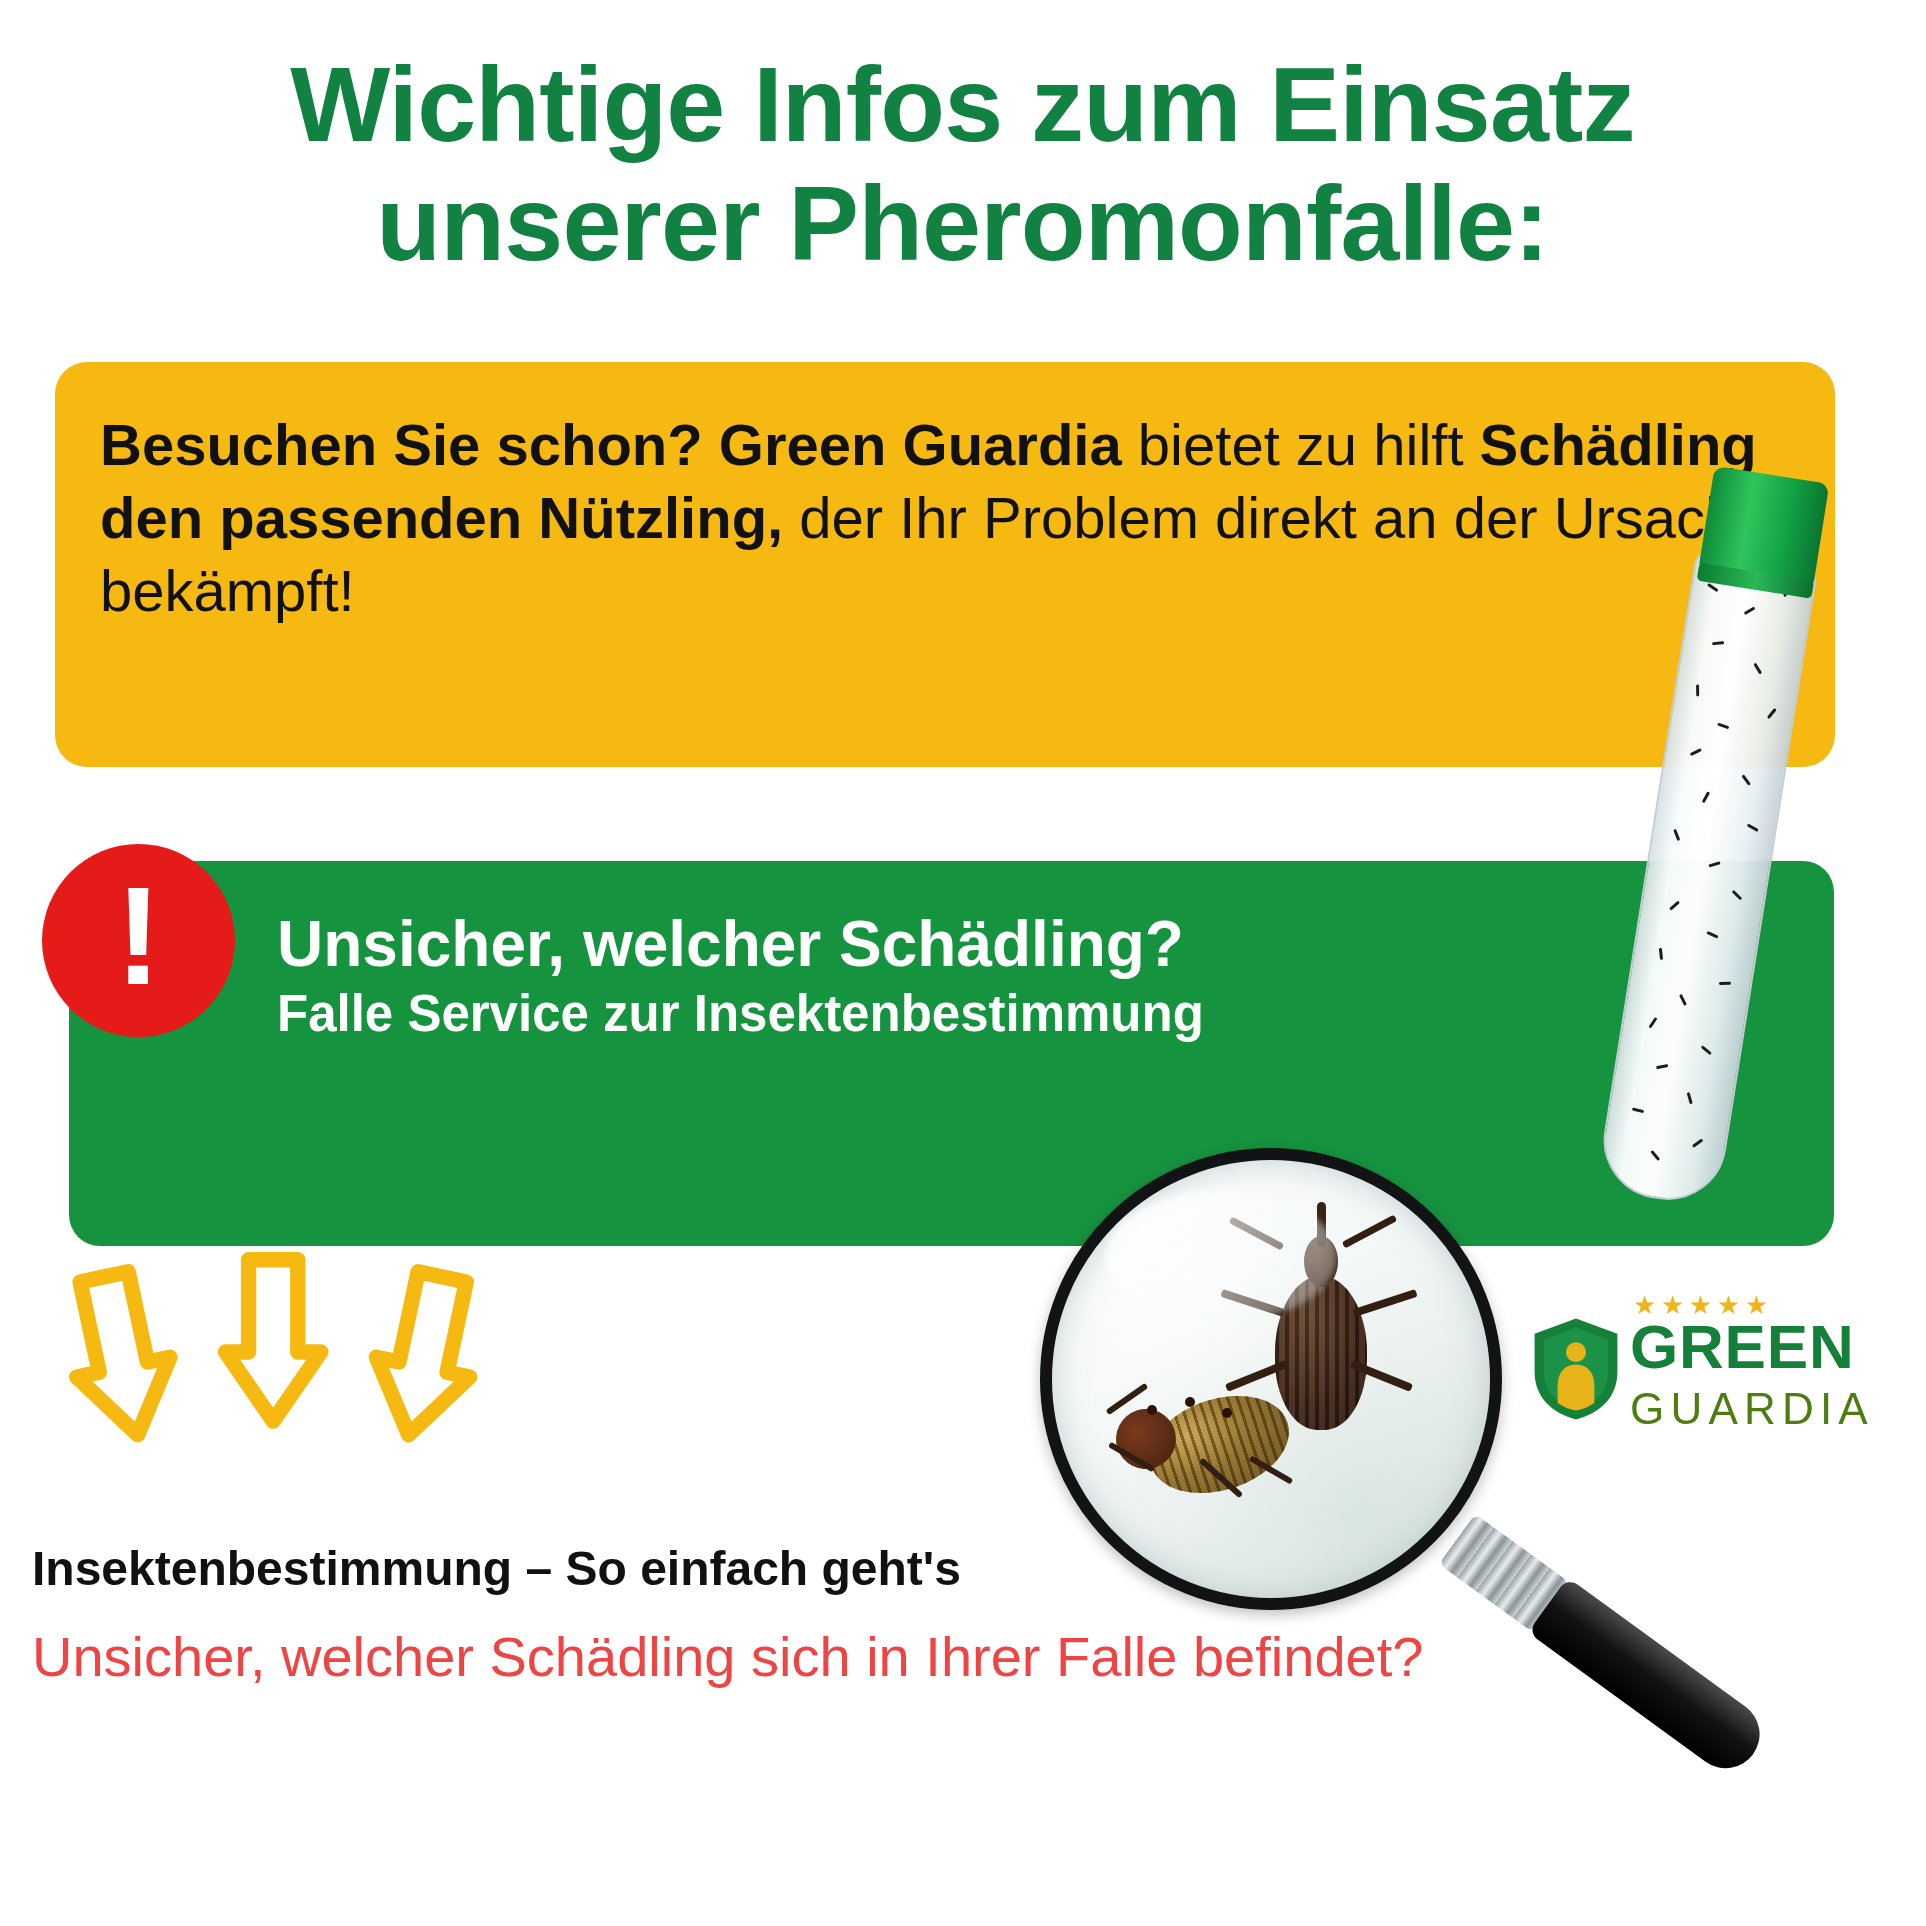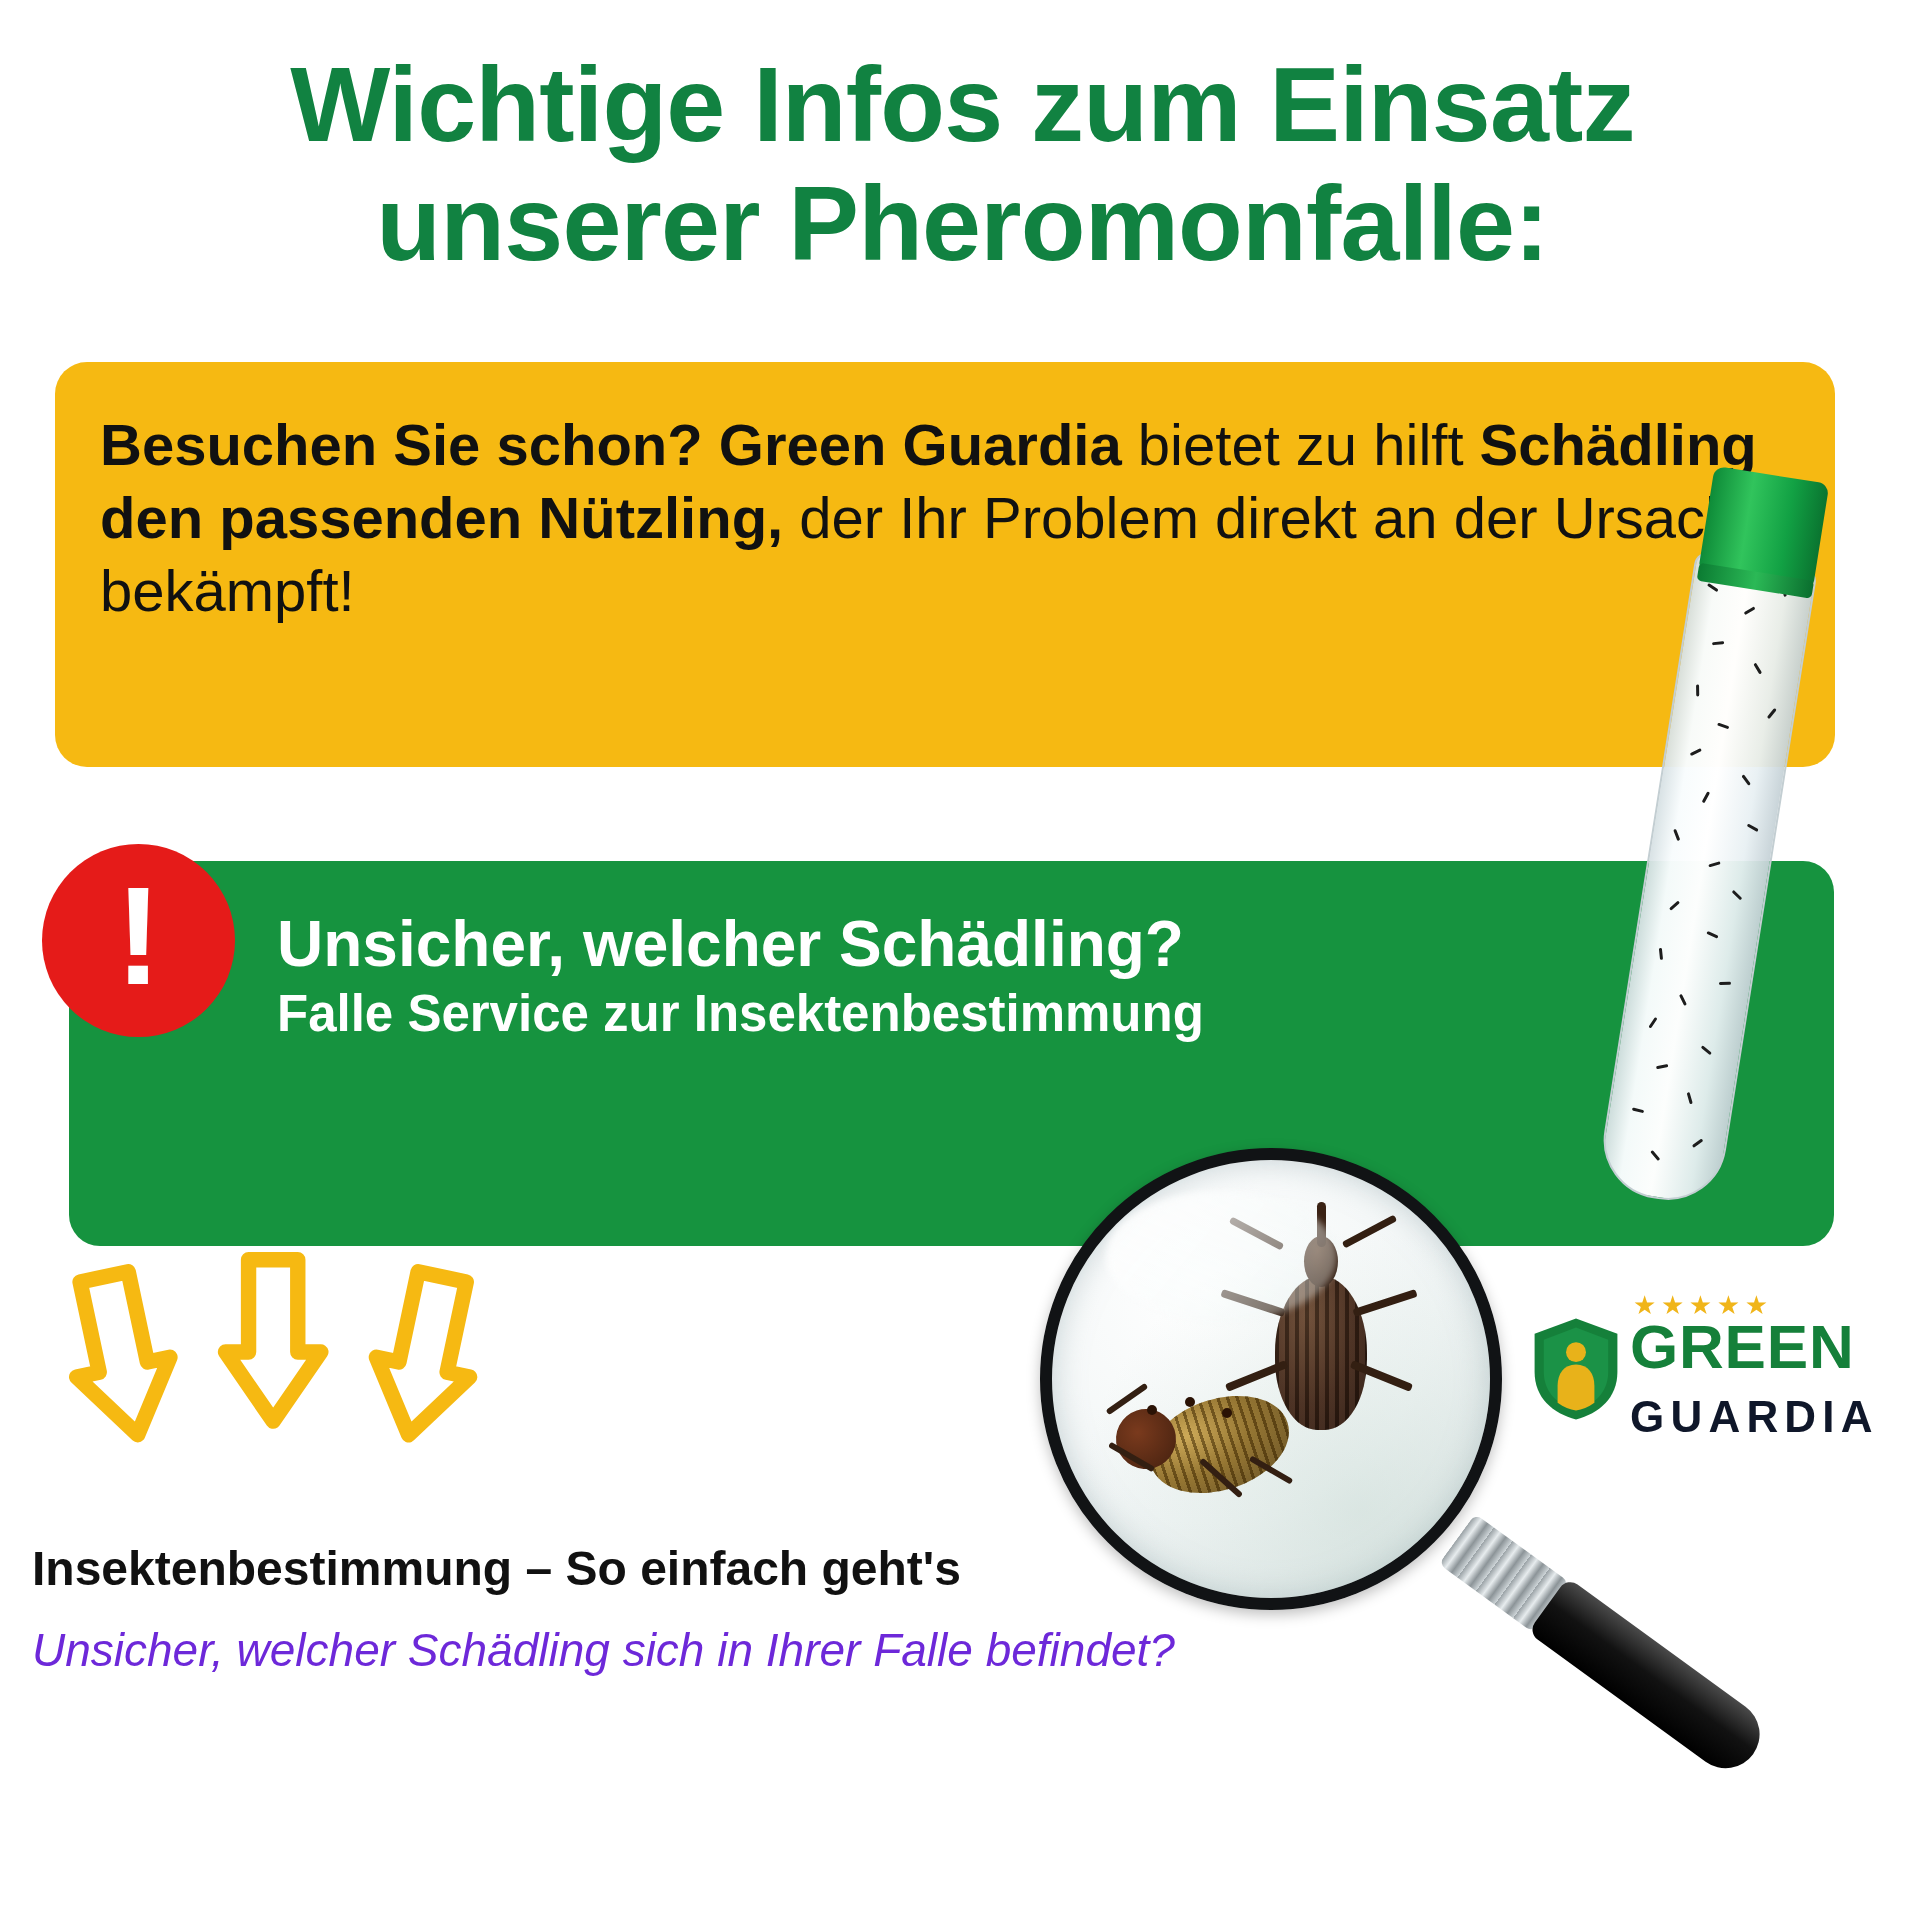--- a/index.html
+++ b/index.html
@@ -299,24 +299,24 @@
     line-height: 1;
   }
   .logo-green {
     font-size: 62px;
     font-weight: bold;
     color: #15803a;
     letter-spacing: 0.8px;
   }
   .logo-guardia {
     font-size: 44px;
-    font-weight: bold;
-    color: #0f172a;
+    font-weight: normal;
+    color: #4d7c0f;
     letter-spacing: 6.2px;
-    margin-top: 17px;
+    margin-top: 9px;
   }
   .stars {
     position: absolute;
     left: 103px; top: -20px;
     color: #f0b51a;
     font-size: 26px;
     letter-spacing: 4.6px;
   }
 
   
@@ -327,24 +327,23 @@
     width: 1849px;
   }
   .bottom h2 {
     margin: 0 0 25px 0;
     font-size: 48px;
     font-weight: bold;
     color: #111111;
   }
   .bottom p {
     margin: 0 0 26px 0;
-    font-size: 46px;
+    font-size: 56px;
     line-height: 1.28;
-    color: #6d28d9;
-    font-style: italic;
+    color: #ef4444;
   }
   .bottom p:last-child { margin-bottom: 0; }
   .bottom b { font-weight: bold; }
 </style>
 </head>
 <body>
 
 <div class="page">
 
   <div class="title">

